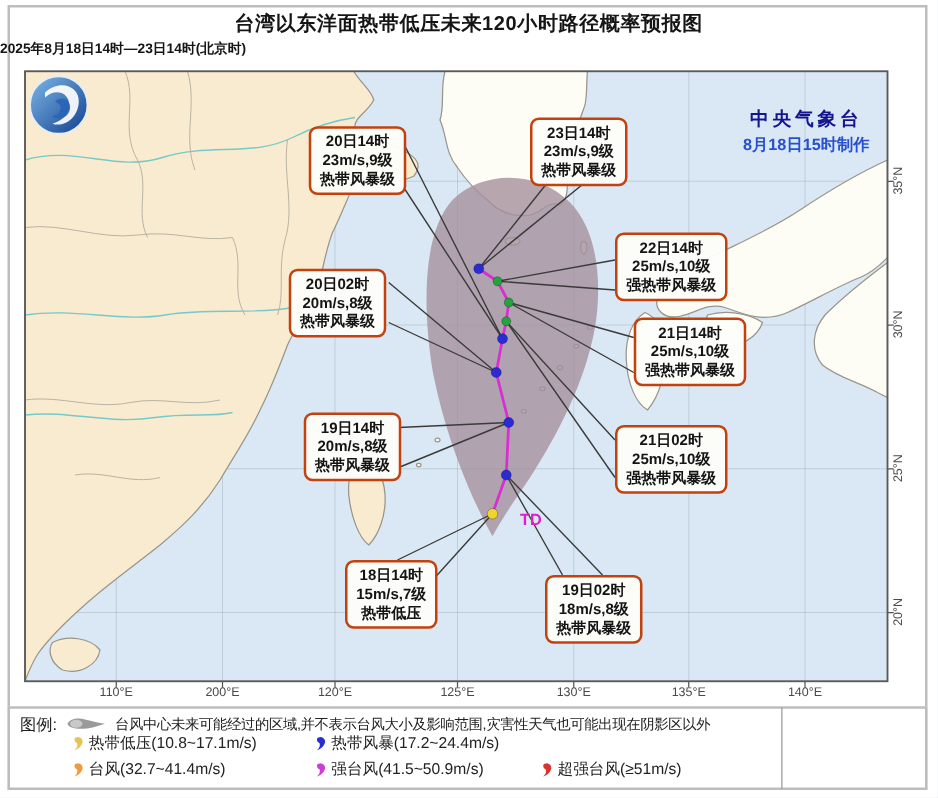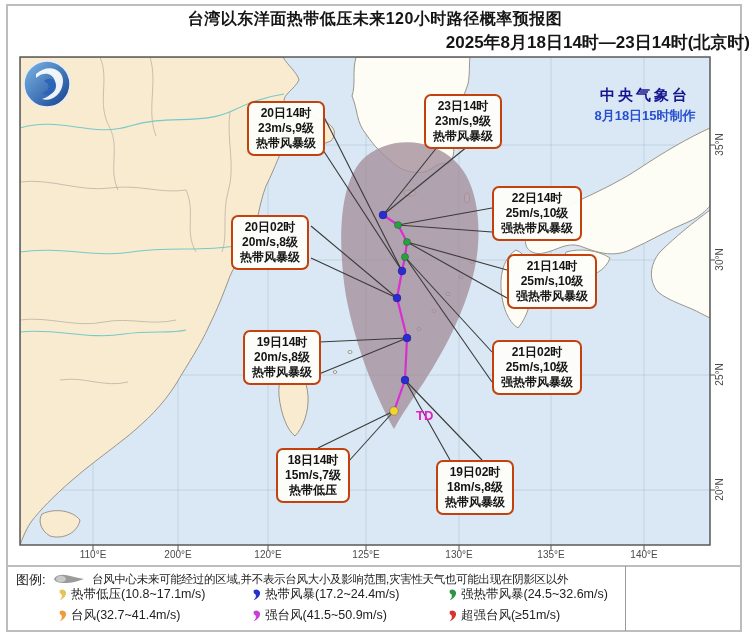--- a/index.html
+++ b/index.html
@@ -2,22 +2,22 @@
 <html><head>
 <meta charset="utf-8">
 <style>
   html,body{margin:0;padding:0;background:#fff;}
   .page{position:relative;width:750px;height:638px;background:#ffffff;overflow:hidden;
         font-family:"Liberation Sans","DejaVu Sans",sans-serif;}
   .outer-frame{position:absolute;left:6px;top:4px;width:736px;height:628px;
         border:2px solid #bdbdbd;box-sizing:border-box;}
   .title{position:absolute;top:9px;left:0;width:100%;text-align:center;
         font-size:16px;font-weight:bold;color:#151515;letter-spacing:.5px;}
-  .subtitle{position:absolute;top:31px;left:0;width:100%;text-align:right;
-        font-size:17px;font-weight:bold;color:#151515;}
+  .subtitle{position:absolute;top:31px;left:0;width:100%;text-align:left;
+        font-size:11px;font-weight:bold;color:#151515;}
   .map-svg{position:absolute;left:0;top:0;}
   .agency{position:absolute;left:555px;top:66px;width:180px;text-align:center;margin-top:20px;}
   .agency-name{font-size:15px;font-weight:bold;color:#15158e;letter-spacing:3px;}
   .agency-issued{font-size:13px;font-weight:bold;color:#2750cf;margin-top:2px;}
   .callout{position:absolute;background:rgba(253,253,249,.96);border:2px solid #c2410c;
         border-radius:7px;padding:3px 7px;text-align:center;font-weight:bold;
         font-size:12px;line-height:15px;color:#141414;white-space:nowrap;z-index:5;}
   .co-p4{left:247px;top:101px}.co-p8{left:424px;top:94px}.co-p3{left:231px;top:215px}
   .co-p7{left:492px;top:186px}.co-p6{left:507px;top:254px}.co-p5{left:492px;top:340px}
   .co-p2{left:243px;top:330px}.co-p0{left:276px;top:448px}.co-p1{left:436px;top:460px}
@@ -29,21 +29,21 @@
         border:2px solid #bdbdbd;box-sizing:border-box;background:#fff;}
   .legend-divider{position:absolute;left:625px;top:566px;height:65px;
         border-left:1px solid #9a9a9a;}
   .legend-label{position:absolute;left:16px;top:571px;font-size:13px;color:#222;}
   .cone-icon{position:absolute;left:52px;top:573px;}
   .cone-note{position:absolute;left:92px;top:572px;font-size:11.5px;color:#222;
         white-space:nowrap;letter-spacing:-.3px;}
   .legend-item{position:absolute;display:inline-flex;align-items:center;gap:4px;
         font-size:12.5px;color:#222;white-space:nowrap;}
   .li-0{left:58px;top:586px}.li-1{left:252px;top:586px}.li-2{left:448px;top:586px}
-  .li-3{left:58px;top:607px}.li-4{left:252px;top:607px}.li-5{left:448px;top:607px}
+  .li-3{left:58px;top:607px}.li-4{left:252px;top:607px}.li-5{left:433px;top:607px}
   .approval{position:absolute;left:636px;top:574px;font-size:12.5px;color:#222;line-height:21px;}
   svg .coast{stroke:#9a958b;stroke-width:1;}
   svg .pborder{stroke:#b9b2a4;stroke-width:.8;fill:none;}
   svg .river{stroke:#74c9c9;stroke-width:1.1;fill:none;}
   svg .grat{stroke:rgba(130,145,160,.30);stroke-width:.8;}
   svg .leaders line{stroke:#3a3a3a;stroke-width:1.1;}
   svg .tick{stroke:#555;stroke-width:1;}
 </style>
 </head>
 <body>
@@ -269,26 +269,20 @@
         <path d="M4.5,0.5 C7,0.8 8.5,2.8 8,5 C7.3,7.8 4.8,10.2 1.5,11.2 C3.7,9.2 4.3,7.6 3.6,5.4 C1.6,4.6 1,2.6 2.1,1.1 Z" fill="#e5c455"></path>
       </svg>
     <span>热带低压(10.8~17.1m/s)</span>
   </span>
   <span class="legend-item li-1">
     <svg width="9" height="12">
         <path d="M4.5,0.5 C7,0.8 8.5,2.8 8,5 C7.3,7.8 4.8,10.2 1.5,11.2 C3.7,9.2 4.3,7.6 3.6,5.4 C1.6,4.6 1,2.6 2.1,1.1 Z" fill="#2530cf"></path>
       </svg>
     <span>热带风暴(17.2~24.4m/s)</span>
   </span>
-  <span class="legend-item li-2">
-    <svg width="9" height="12">
-        <path d="M4.5,0.5 C7,0.8 8.5,2.8 8,5 C7.3,7.8 4.8,10.2 1.5,11.2 C3.7,9.2 4.3,7.6 3.6,5.4 C1.6,4.6 1,2.6 2.1,1.1 Z" fill="#2c9440"></path>
-      </svg>
-    <span>强热带风暴(24.5~32.6m/s)</span>
-  </span>
   <span class="legend-item li-3">
     <svg width="9" height="12">
         <path d="M4.5,0.5 C7,0.8 8.5,2.8 8,5 C7.3,7.8 4.8,10.2 1.5,11.2 C3.7,9.2 4.3,7.6 3.6,5.4 C1.6,4.6 1,2.6 2.1,1.1 Z" fill="#ef9b3c"></path>
       </svg>
     <span>台风(32.7~41.4m/s)</span>
   </span>
   <span class="legend-item li-4">
     <svg width="9" height="12">
         <path d="M4.5,0.5 C7,0.8 8.5,2.8 8,5 C7.3,7.8 4.8,10.2 1.5,11.2 C3.7,9.2 4.3,7.6 3.6,5.4 C1.6,4.6 1,2.6 2.1,1.1 Z" fill="#cb3fd4"></path>
       </svg>

